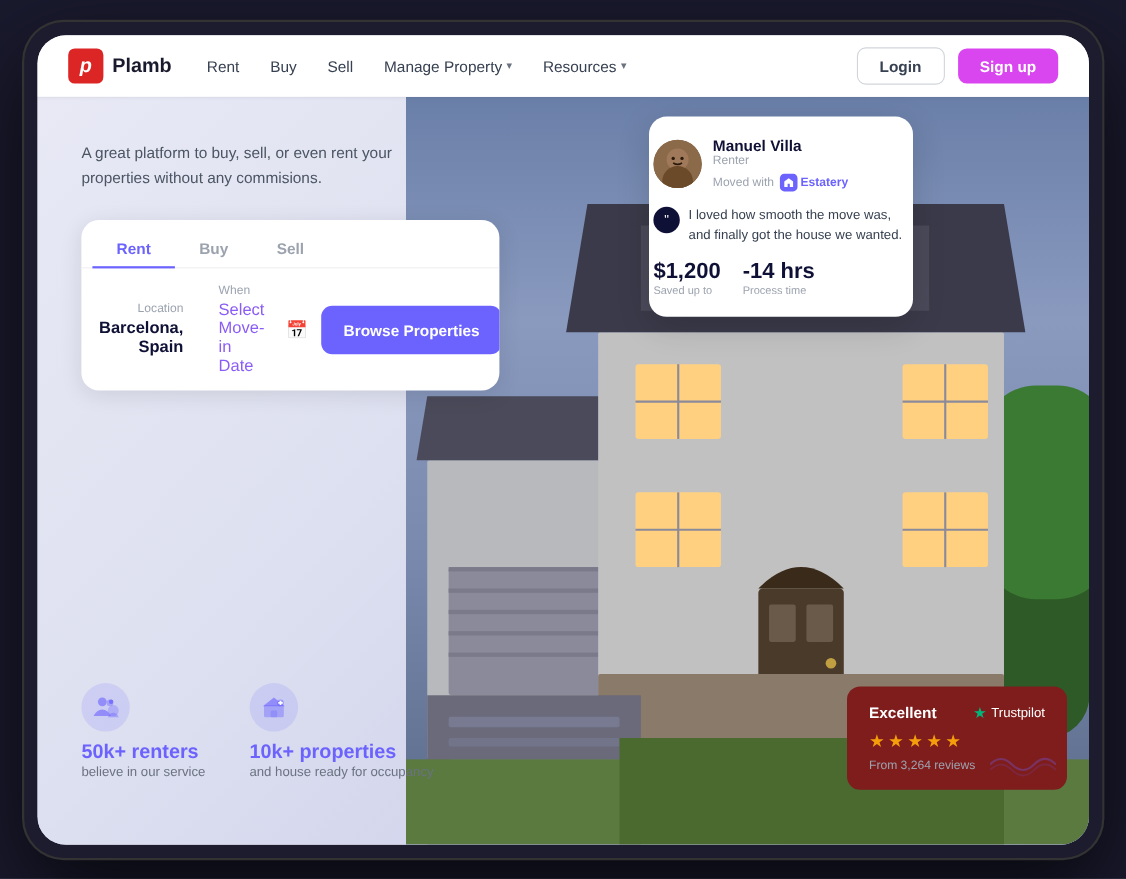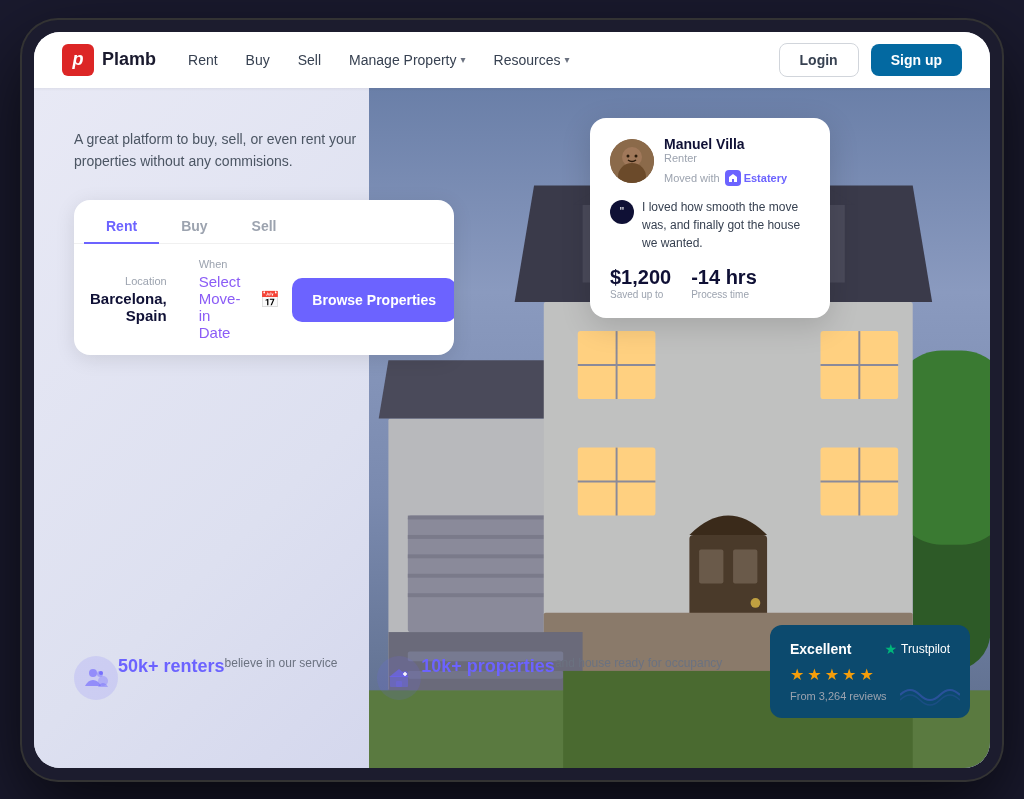--- a/index.html
+++ b/index.html
@@ -106,21 +106,21 @@
       background: white;
       font-size: 14px;
       font-weight: 600;
       color: #374151;
       cursor: pointer;
     }
 
     .btn-signup {
       padding: 8px 20px;
       border-radius: 8px;
-      background: #0369a1;
+      background: #d946ef;
       color: white;
       font-size: 14px;
       font-weight: 600;
       cursor: pointer;
       border: none;
     }
 
     
     .hero {
       position: relative;
@@ -204,25 +204,25 @@
       padding: 14px 20px;
       font-size: 14px;
       font-weight: 600;
       cursor: pointer;
       white-space: nowrap;
     }
 
     
     .testimonial-card {
       position: absolute;
-      top: 30px;
+      top: 18px;
       right: 160px;
       background: white;
       border-radius: 16px;
-      padding: 18px 20px;
+      padding: 18px 4px;
       width: 240px;
       box-shadow: 0 8px 30px rgba(0,0,0,0.15);
       z-index: 20;
     }
 
     .testimonial-header {
       display: flex;
       align-items: center;
       gap: 10px;
       margin-bottom: 12px;
@@ -331,20 +331,21 @@
     .hero-stats {
       position: absolute;
       bottom: 60px;
       left: 40px;
       display: flex;
       gap: 40px;
     }
 
     .stat-item {
       display: flex;
+      flex-direction: column;
       align-items: flex-start;
     }
 
     .stat-icon-wrap {
       width: 44px;
       height: 44px;
       border-radius: 50%;
       background: rgba(108, 99, 255, 0.15);
       display: flex;
       align-items: center;
@@ -362,21 +363,21 @@
     .stat-desc {
       font-size: 12px;
       color: #6b7280;
     }
 
     
     .trustpilot-card {
       position: absolute;
       bottom: 50px;
       right: 20px;
-      background: #0c4a6e;
+      background: #7f1d1d;
       border-radius: 12px;
       padding: 16px 20px;
       width: 200px;
       z-index: 20;
     }
 
     .trustpilot-header {
       display: flex;
       align-items: center;
       justify-content: space-between;

